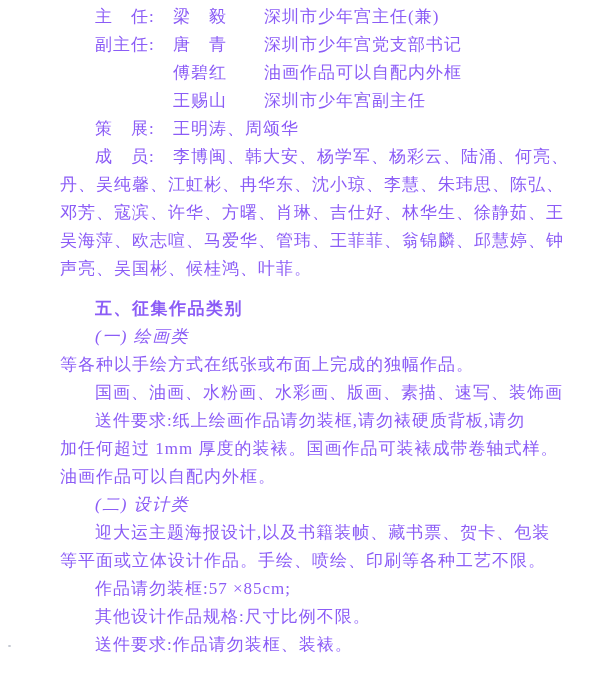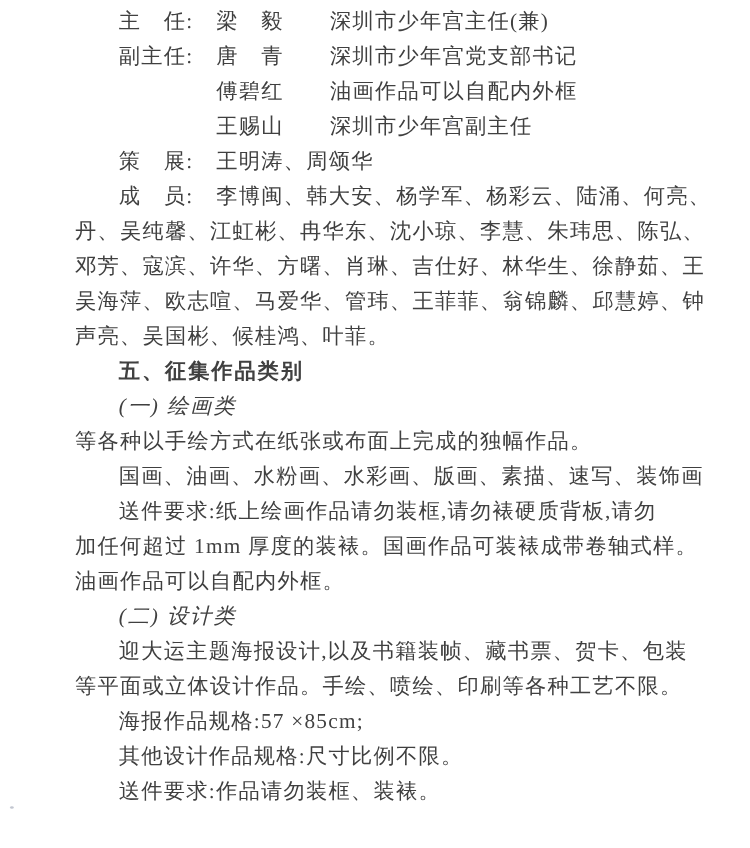--- a/index.html
+++ b/index.html
@@ -12,21 +12,21 @@
     height: 678px;
     overflow: hidden;
     position: relative;
   }
   .doc {
     position: relative;
     box-sizing: border-box;
     width: 600px;
     height: 678px;
     padding: 3px 28px 0 60px;
-    color: #404040;
+    color: #8b5cf6;
     font-size: 17px;
     font-family: "Liberation Serif", "DejaVu Serif", serif;
   }
   .line {
     height: 28px;
     line-height: 28px;
     white-space: nowrap;
     letter-spacing: 1px;
   }
   .indent { padding-left: 35px; }
@@ -37,20 +37,21 @@
   }
   .nm {
     display: inline-block;
     width: 91px;
     letter-spacing: 1px;
   }
   .hd {
     font-weight: bold;
     font-family: "Liberation Sans", "DejaVu Sans", sans-serif;
     letter-spacing: 1.5px;
+    margin-top: 12px;
   }
   .kai {
     font-style: italic;
     letter-spacing: 1.5px;
   }
   .speck {
     position: absolute;
     background: #9aa0b0;
     border-radius: 50%;
   }
@@ -102,21 +103,21 @@
     <div class="line indent kai">(一) 绘画类</div>
     <div class="line">等各种以手绘方式在纸张或布面上完成的独幅作品。</div>
     <div class="line indent">国画、油画、水粉画、水彩画、版画、素描、速写、装饰画</div>
     <div class="line indent">送件要求:纸上绘画作品请勿装框,请勿裱硬质背板,请勿</div>
     <div class="line">加任何超过 1mm 厚度的装裱。国画作品可装裱成带卷轴式样。</div>
     <div class="line">油画作品可以自配内外框。</div>
 
     <div class="line indent kai">(二) 设计类</div>
     <div class="line indent">迎大运主题海报设计,以及书籍装帧、藏书票、贺卡、包装</div>
     <div class="line">等平面或立体设计作品。手绘、喷绘、印刷等各种工艺不限。</div>
-    <div class="line indent">海报作品规格:57 ×85cm;</div>
+    <div class="line indent">作品请勿装框:57 ×85cm;</div>
     <div class="line indent">其他设计作品规格:尺寸比例不限。</div>
     <div class="line indent">送件要求:作品请勿装框、装裱。</div>
 
   </section>
 
   <div class="speck speck-1"></div>
   <div class="speck speck-2"></div>
 
 </div>
 

